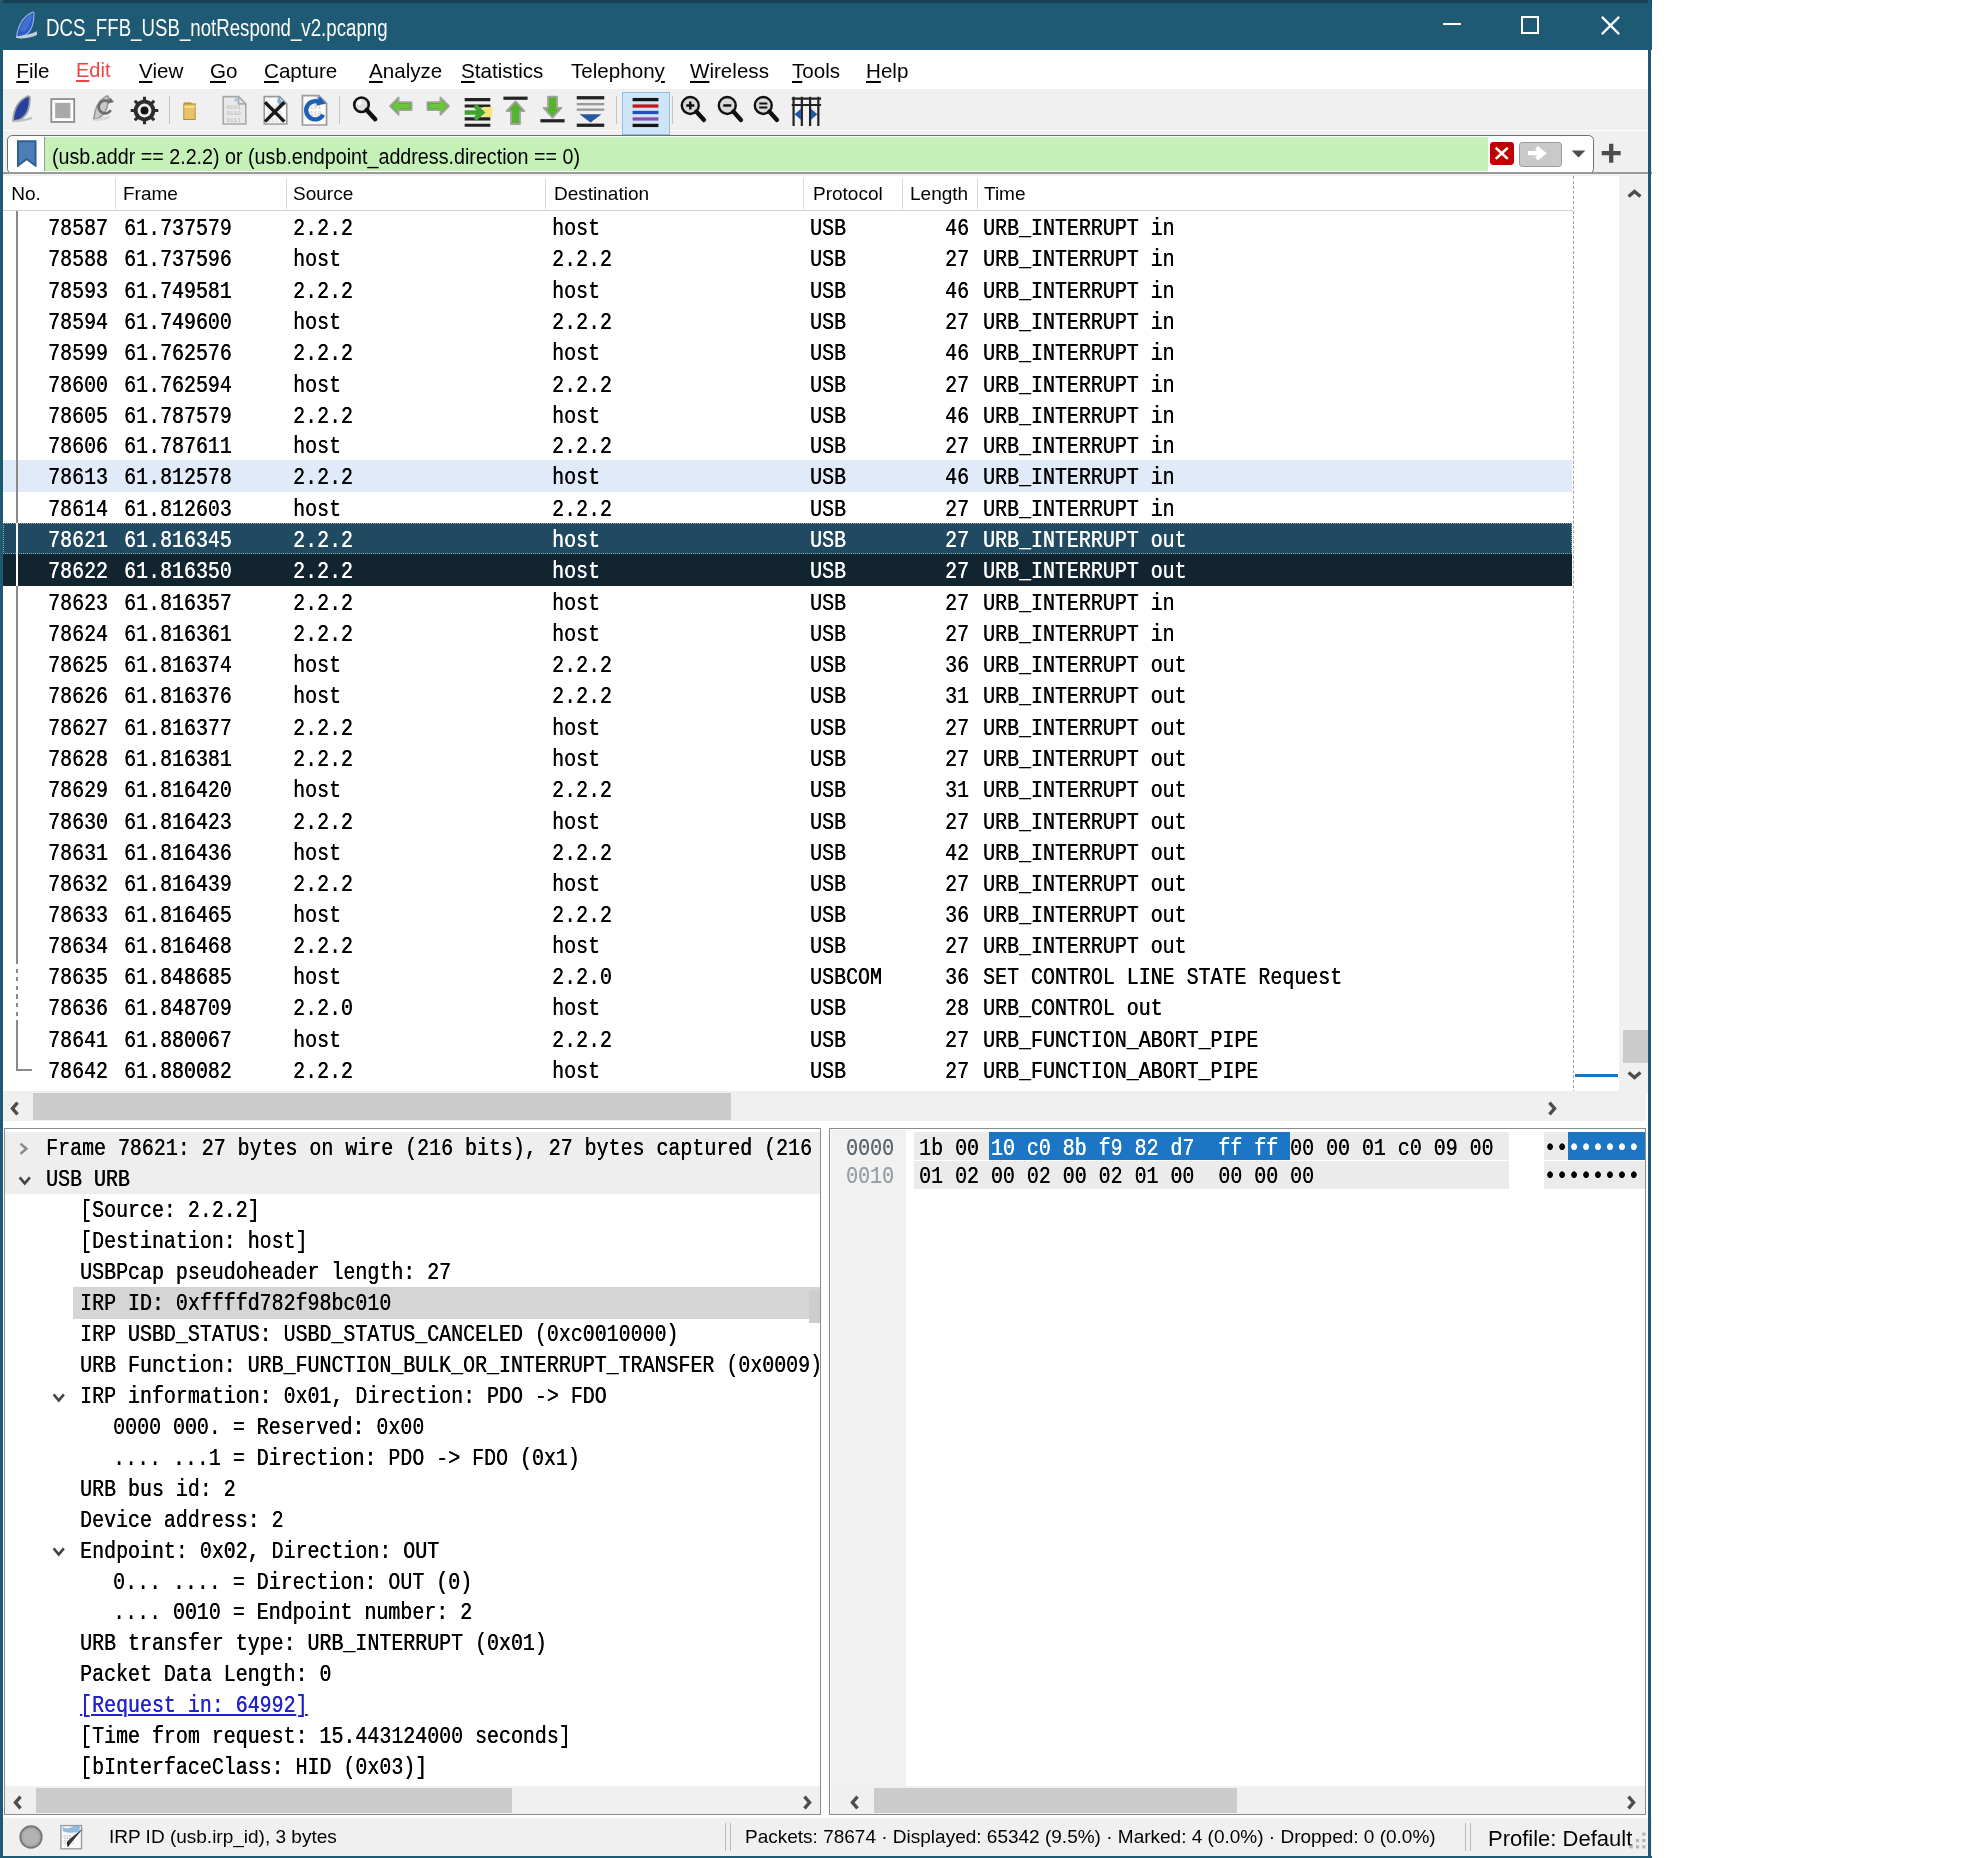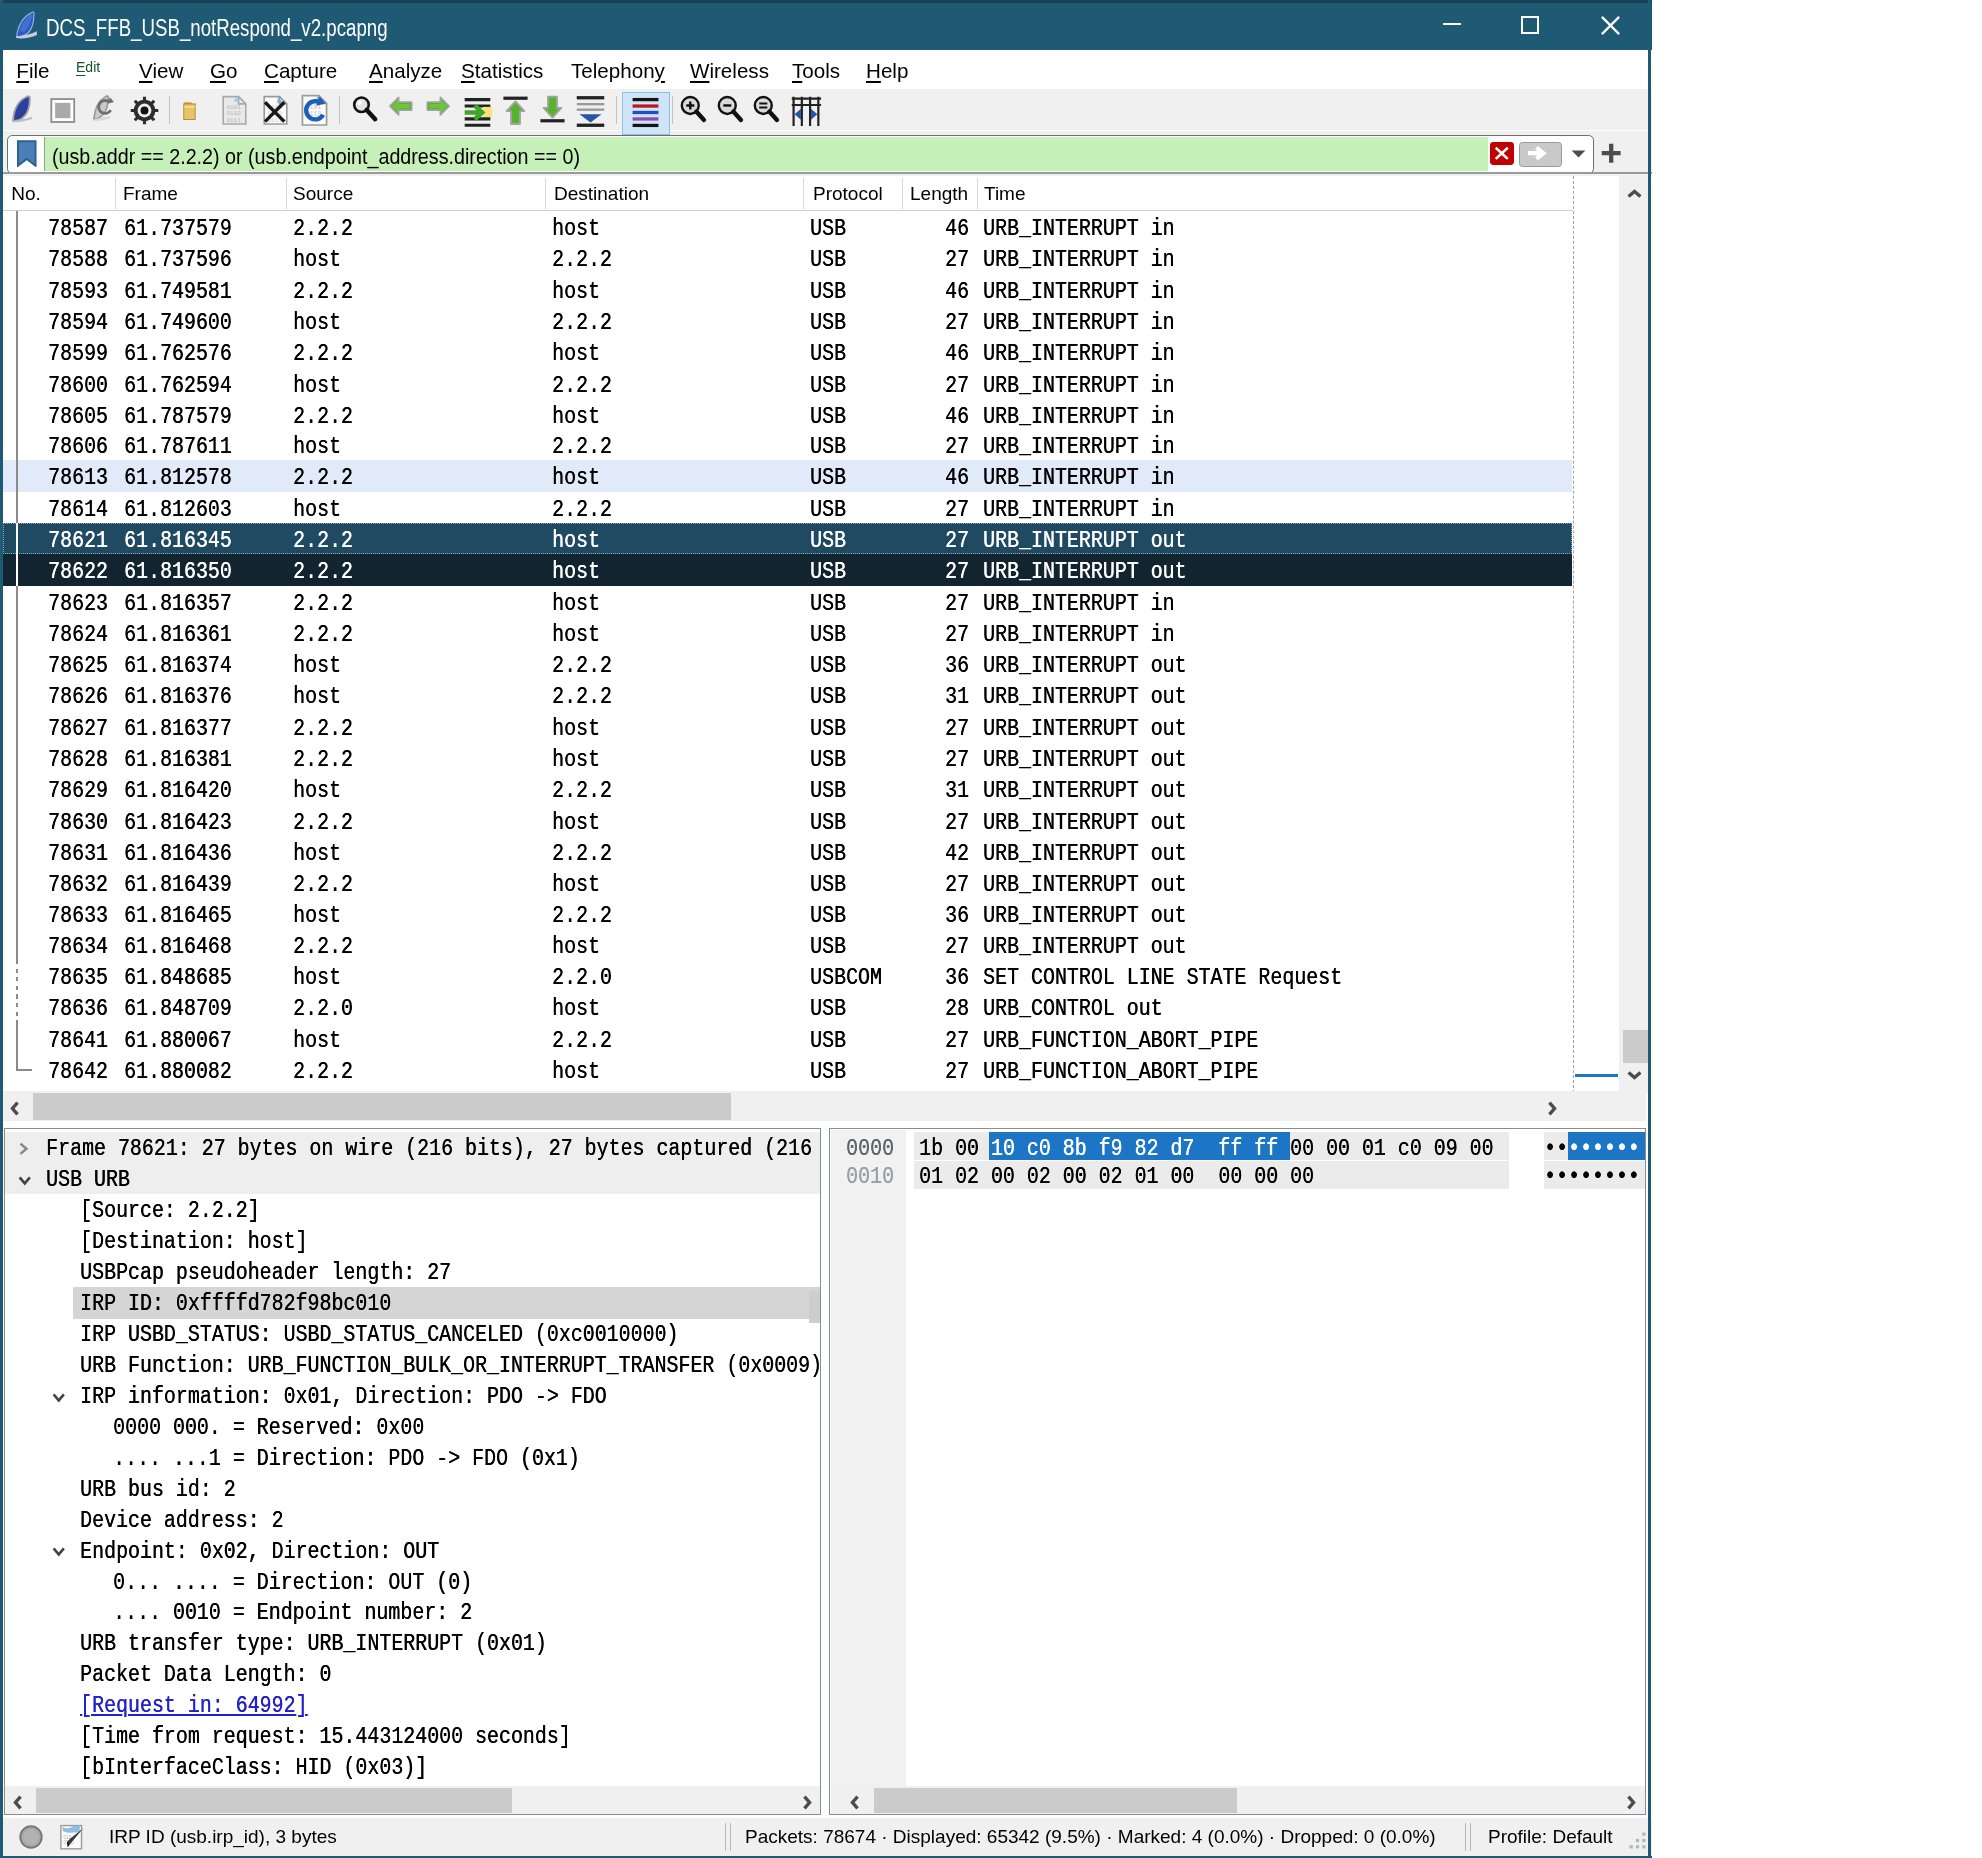--- a/index.html
+++ b/index.html
@@ -18,21 +18,21 @@
 <path d="M3 36 C12 34 24 32 32 28 L32 33 C24 37 10 39 3 37 Z" fill="#c2cde4"></path>
 </svg>
 <div class="abs sans" style="left:46px;top:14.6px;font-size:23px;color:#ffffff;transform:scaleX(0.812);transform-origin:0 0;white-space:pre;">DCS_FFB_USB_notRespond_v2.pcapng</div>
 <div class="abs" style="left:1443px;top:23px;width:18px;height:2.2px;background:#fff;"></div>
 <div class="abs" style="left:1521px;top:16.3px;width:13.8px;height:13.8px;border:2.2px solid #fff;"></div>
 <svg class="abs" style="left:1601px;top:16.3px;" width="19" height="19" viewBox="0 0 22 22">
 <path d="M1 1 L21 21 M21 1 L1 21" stroke="#fff" stroke-width="2.6"></path>
     </svg>
 <div class="abs" style="left:0;top:50px;width:1652px;height:40px;background:#ffffff;"></div>
 <div class="abs sans" style="left:16.3px;top:59px;font-size:20.6px;color:#000;"><span style="text-decoration:underline;text-underline-offset:2.6px;">F</span>ile</div>
-<div class="abs sans" style="left:76px;top:59px;font-size:14px;color:#14532d;"><span style="text-decoration:underline;text-underline-offset:2.6px;">E</span>dit</div>
+<div class="abs sans" style="left:76px;top:59px;font-size:20px;color:#ef4444;"><span style="text-decoration:underline;text-underline-offset:2.6px;">E</span>dit</div>
 <div class="abs sans" style="left:139px;top:59px;font-size:20.6px;color:#000;"><span style="text-decoration:underline;text-underline-offset:2.6px;">V</span>iew</div>
 <div class="abs sans" style="left:210px;top:59px;font-size:20.6px;color:#000;"><span style="text-decoration:underline;text-underline-offset:2.6px;">G</span>o</div>
 <div class="abs sans" style="left:264px;top:59px;font-size:20.6px;color:#000;"><span style="text-decoration:underline;text-underline-offset:2.6px;">C</span>apture</div>
 <div class="abs sans" style="left:369px;top:59px;font-size:20.6px;color:#000;"><span style="text-decoration:underline;text-underline-offset:2.6px;">A</span>nalyze</div>
 <div class="abs sans" style="left:461px;top:59px;font-size:20.6px;color:#000;"><span style="text-decoration:underline;text-underline-offset:2.6px;">S</span>tatistics</div>
 <div class="abs sans" style="left:571px;top:59px;font-size:20.6px;color:#000;">Telephon<span style="text-decoration:underline;text-underline-offset:2.6px;">y</span></div>
 <div class="abs sans" style="left:690px;top:59px;font-size:20.6px;color:#000;"><span style="text-decoration:underline;text-underline-offset:2.6px;">W</span>ireless</div>
 <div class="abs sans" style="left:792px;top:59px;font-size:20.6px;color:#000;"><span style="text-decoration:underline;text-underline-offset:2.6px;">T</span>ools</div>
 <div class="abs sans" style="left:866px;top:59px;font-size:20.6px;color:#000;"><span style="text-decoration:underline;text-underline-offset:2.6px;">H</span>elp</div>
 <div class="abs" style="left:0;top:89px;width:1652px;height:41px;background:#f0f0f0;"></div>
@@ -507,21 +507,21 @@
       </g>
 <path d="M28 6 L14 23 L10 28 L9 22 L13 18 Z" fill="#3a3a3a"></path>
 <path d="M10 28 L9 22 L12 25 Z" fill="#111"></path>
     </svg>
 <div class="abs sans" style="left:109px;top:1826px;font-size:19px;color:#000;">IRP ID (usb.irp_id), 3 bytes</div>
 <div class="abs" style="left:725px;top:1823px;width:1.3px;height:27.5px;background:#b9b9b9;"></div>
 <div class="abs" style="left:730px;top:1823px;width:1.3px;height:27.5px;background:#b9b9b9;"></div>
 <div class="abs sans" style="left:745px;top:1826px;font-size:19px;color:#000;">Packets: 78674 · Displayed: 65342 (9.5%) · Marked: 4 (0.0%) · Dropped: 0 (0.0%)</div>
 <div class="abs" style="left:1465px;top:1823px;width:1.3px;height:27.5px;background:#b9b9b9;"></div>
 <div class="abs" style="left:1470px;top:1823px;width:1.3px;height:27.5px;background:#b9b9b9;"></div>
-<div class="abs sans" style="left:1488px;top:1826px;font-size:19px;color:#000;">Profile: Default</div>
+<div class="abs sans" style="left:1488px;top:1826px;font-size:22px;color:#000;">Profile: Default</div>
 <svg class="abs" style="left:1628px;top:1831px;" width="20.6" height="20.6" viewBox="0 0 26 26">
 <g fill="#b5b5b5">
         <rect x="18" y="2" width="4" height="4"></rect>
         <rect x="10" y="10" width="4" height="4"></rect>
         <rect x="18" y="10" width="4" height="4"></rect>
         <rect x="2" y="18" width="4" height="4"></rect>
         <rect x="10" y="18" width="4" height="4"></rect>
         <rect x="18" y="18" width="4" height="4"></rect>
       </g>
     </svg>

